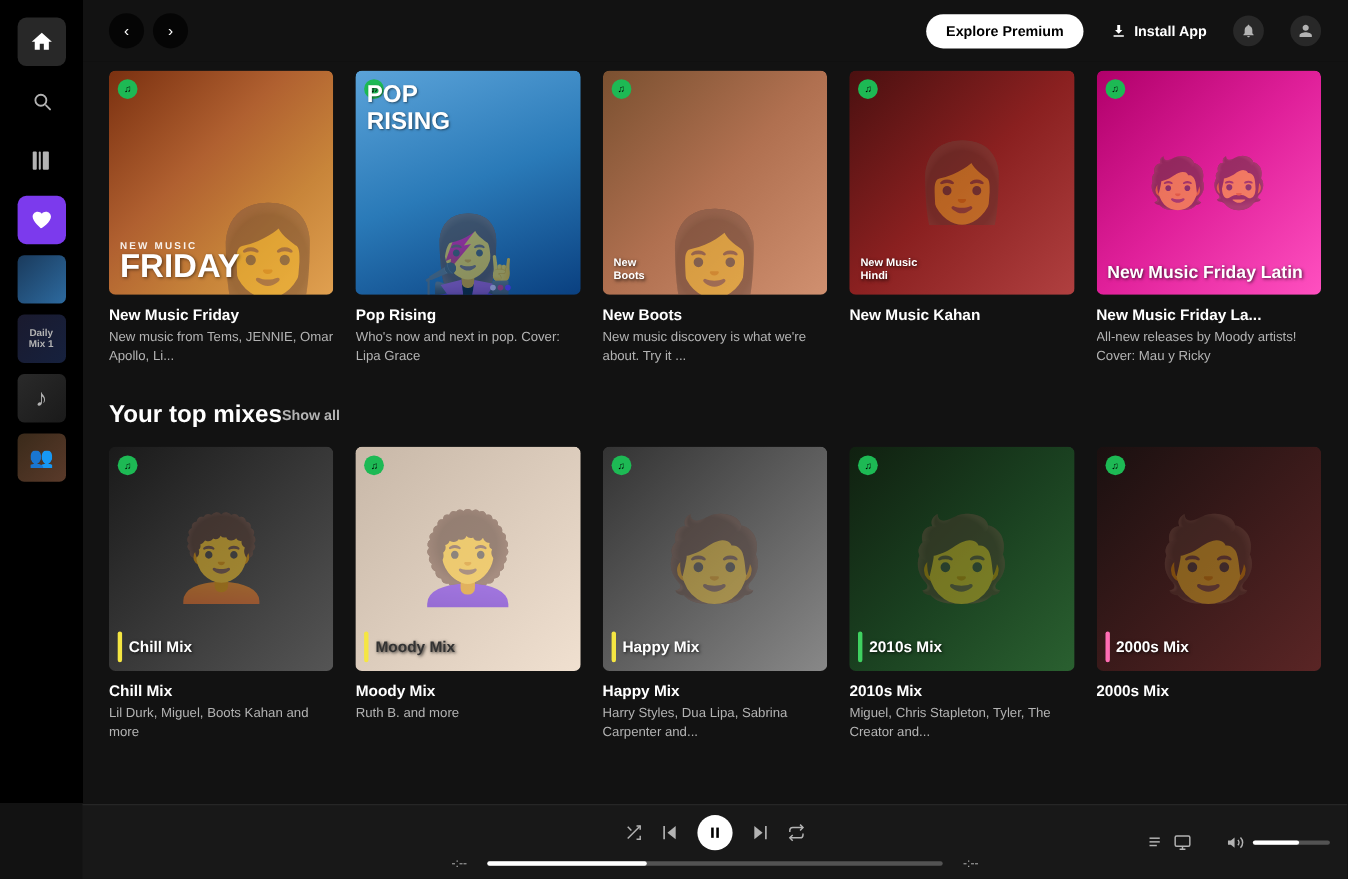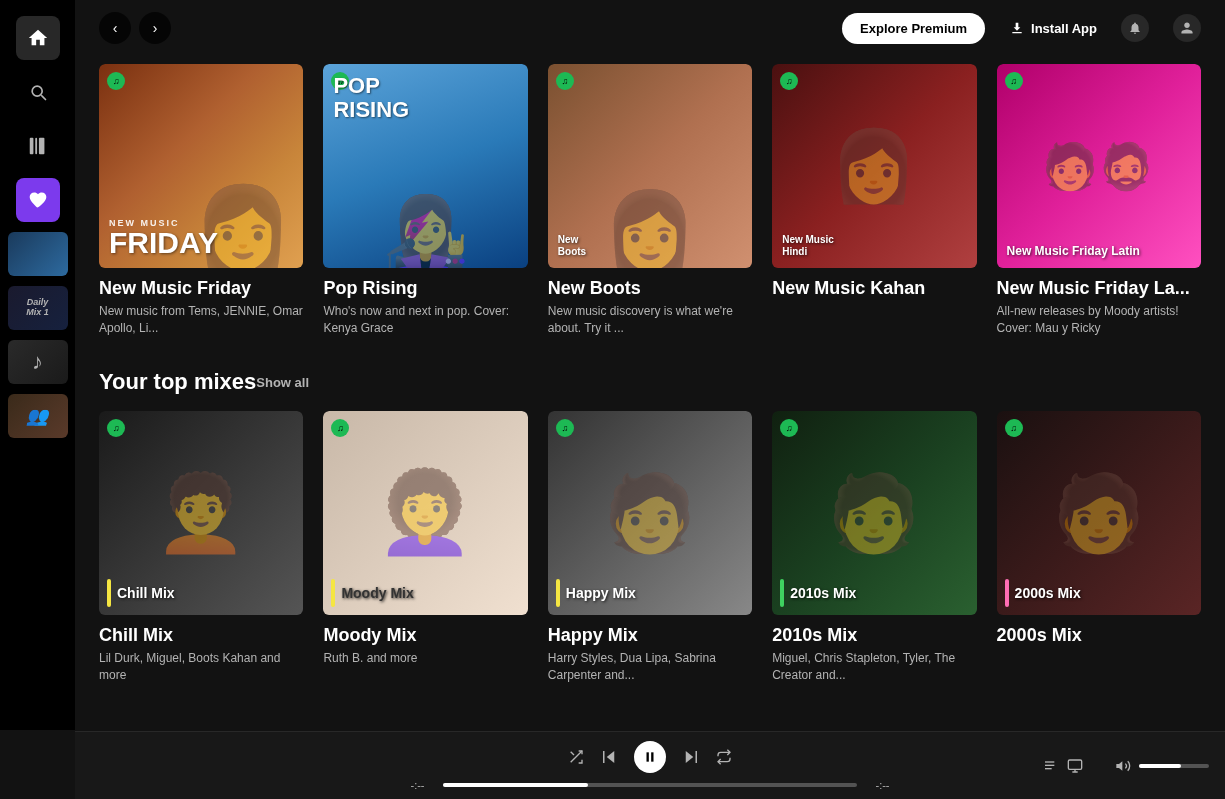--- a/index.html
+++ b/index.html
@@ -42,27 +42,26 @@
     }
 
     .sidebar-icon.active-home {
       background: #282828;
     }
     .sidebar-icon.active-liked {
       background: #7c3aed;
     }
 
     .sidebar-thumb {
-      width: 60px;
+      width: 44px;
       height: 44px;
       border-radius: 6px;
       overflow: hidden;
       flex-shrink: 0;
       cursor: pointer;
-      font-style: italic;
     }
 
     
     .thumb-blue { background: linear-gradient(135deg, #1a3a5c, #2d6a9f); }
     .thumb-daily { background: linear-gradient(135deg, #1a1a2e, #16213e); position: relative; }
     .thumb-music { background: linear-gradient(135deg, #2a2a2a, #1a1a1a); }
     .thumb-group { background: linear-gradient(135deg, #3a2a1a, #5a3a2a); }
 
     
     .main-wrapper {
@@ -224,21 +223,21 @@
       left: 10px;
       right: 10px;
       font-size: 10px;
       font-weight: 800;
       color: #fff;
       text-shadow: 1px 1px 3px rgba(0,0,0,0.7);
       line-height: 1.2;
     }
 
     .card-title {
-      font-size: 18px;
+      font-size: 14px;
       font-weight: 700;
       color: #fff;
       margin-bottom: 4px;
       white-space: nowrap;
       overflow: hidden;
       text-overflow: ellipsis;
     }
 
     .card-desc {
       font-size: 12px;
@@ -486,21 +485,21 @@
             <div style="width:100%;height:100%;background:linear-gradient(160deg,#5ba3d9 0%,#2a7ab8 50%,#0a4080 100%);position:relative;overflow:hidden;">
               <div class="spotify-dot"></div>
 
               <div style="position:absolute;bottom:0;left:50%;transform:translateX(-50%);opacity:0.5;font-size:70px;line-height:1;">👩‍🎤</div>
               <div style="position:absolute;top:10px;left:10px;right:10px;">
                 <div style="font-size:22px;font-weight:900;color:#fff;line-height:1.1;text-shadow:1px 1px 2px rgba(0,0,0,0.5);">POP<br>RISING</div>
               </div>
             </div>
           </div>
           <div class="card-title">Pop Rising</div>
-          <div class="card-desc">Who's now and next in pop. Cover: Kenya Grace</div>
+          <div class="card-desc">Who's now and next in pop. Cover: Lipa Grace</div>
         </div>
 
         <div class="card">
           <div class="card-image">
             <div style="width:100%;height:100%;background:linear-gradient(135deg,#7a5030 0%,#b07050 50%,#d09070 100%);position:relative;">
               <div class="spotify-dot"></div>
               <div style="position:absolute;bottom:0;right:0;left:0;text-align:center;opacity:0.45;font-size:75px;line-height:1;">👩</div>
               <div class="card-label">New<br>Boots</div>
             </div>
           </div>
@@ -517,21 +516,21 @@
             </div>
           </div>
           <div class="card-title">New Music Kahan</div>
         </div>
 
         <div class="card">
           <div class="card-image">
             <div style="width:100%;height:100%;background:linear-gradient(135deg,#b0006a 0%,#e0209a 50%,#ff50c0 100%);position:relative;">
               <div class="spotify-dot"></div>
               <div style="position:absolute;inset:0;display:flex;align-items:center;justify-content:center;gap:10px;opacity:0.5;font-size:45px;">🧑🧔</div>
-              <div class="card-label" style="font-size:12px;">New Music Friday Latin</div>
+              <div class="card-label" style="font-size:16px;">New Music Friday Latin</div>
             </div>
           </div>
           <div class="card-title">New Music Friday La...</div>
           <div class="card-desc">All-new releases by Moody artists! Cover: Mau y Ricky</div>
         </div>
 
       </div>
     </div>
 
     <div>

